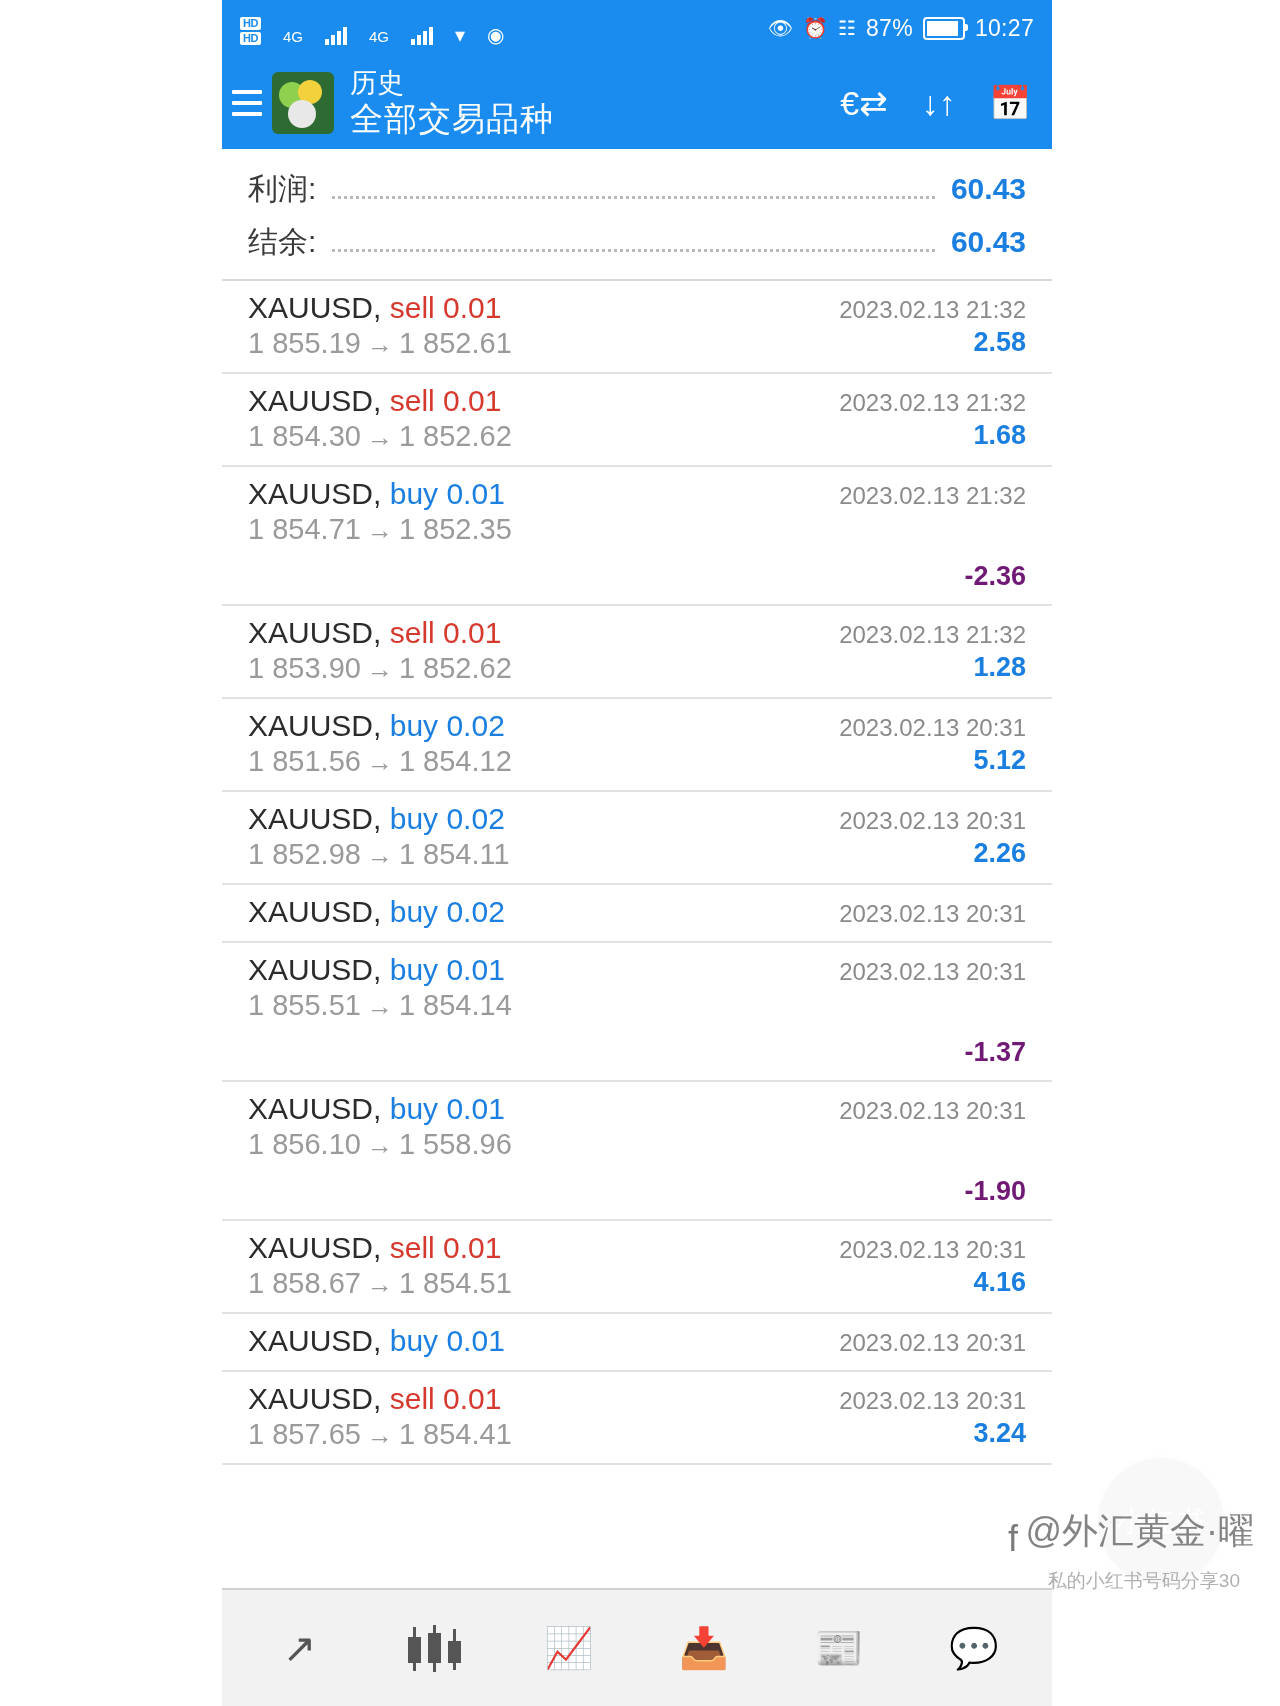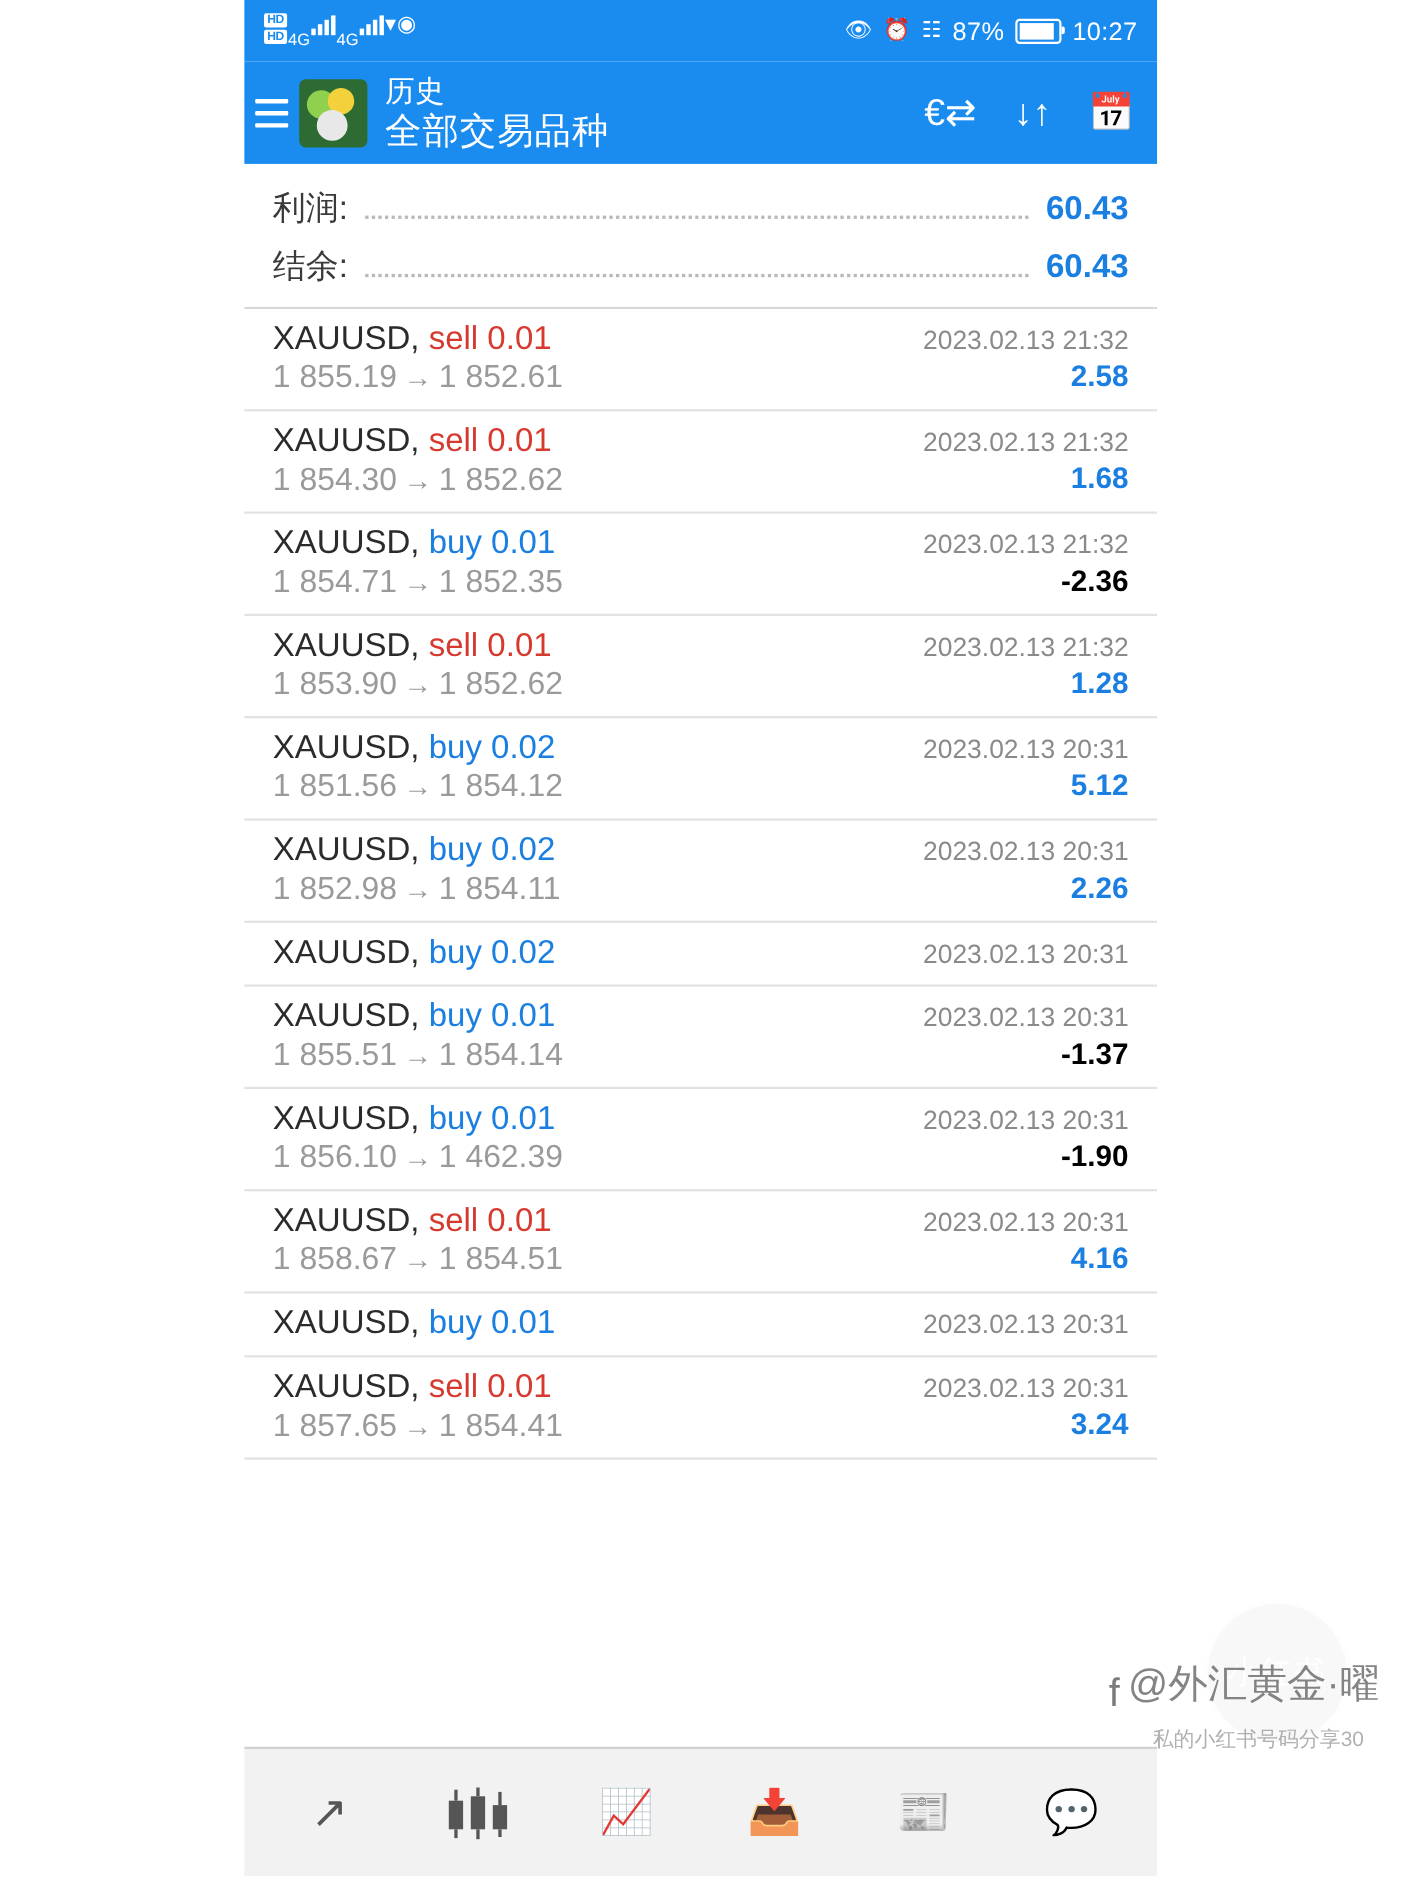--- a/index.html
+++ b/index.html
@@ -42,21 +42,21 @@
   .statusbar {
     height: 56px;
     background: #1a8cf0;
     display: flex;
     align-items: center;
     padding: 0 18px;
     color: #ffffff;
     font-size: 22px;
     box-sizing: border-box;
   }
-  .sb-left { display: flex; align-items: flex-start; gap: 1px; }
+  .sb-left { display: flex; align-items: flex-end; gap: 22px; }
   .hd-stack { display: flex; flex-direction: column; gap: 2px; }
   .hd-badge {
     background: #ffffff;
     color: #1a8cf0;
     font-size: 11px;
     font-weight: bold;
     line-height: 13px;
     padding: 0 3px;
     border-radius: 2px;
     letter-spacing: -0.5px;
@@ -197,21 +197,21 @@
     margin-top: 2px;
   }
   .deal-prices {
     font-size: 29px;
     color: #9a9a9a;
     white-space: nowrap;
   }
   .deal-prices .arrow { font-size: 26px; padding: 0 6px; }
   .deal-profit { font-size: 27px; font-weight: bold; white-space: nowrap; }
   .pos { color: #1a7fe0; }
-  .neg { color: #000000; }
+  .neg { color: #701a75; margin-top: 48px; }
 
   
   .bottomnav {
     position: absolute;
     left: 0; right: 0; bottom: 0;
     height: 118px;
     background: #f2f2f2;
     border-top: 2px solid #d0d0d0;
     display: flex;
     align-items: center;
@@ -448,21 +448,21 @@
             <div class="deal-prices"><span>1 855.51</span><span class="arrow">→</span><span>1 854.14</span></div>
             <div class="deal-profit neg">-1.37</div>
           </div>
         </div>
         <div class="deal">
           <div class="deal-top">
             <div class="deal-sym"><span>XAUUSD,</span> <span class="side-buy">buy</span> <span class="vol-buy">0.01</span></div>
             <div class="deal-time">2023.02.13 20:31</div>
           </div>
           <div class="deal-bot">
-            <div class="deal-prices"><span>1 856.10</span><span class="arrow">→</span><span>1 462.39</span></div>
+            <div class="deal-prices"><span>1 856.10</span><span class="arrow">→</span><span>1 558.96</span></div>
             <div class="deal-profit neg">-1.90</div>
           </div>
         </div>
         <div class="deal">
           <div class="deal-top">
             <div class="deal-sym"><span>XAUUSD,</span> <span class="side-sell">sell</span> <span class="vol-sell">0.01</span></div>
             <div class="deal-time">2023.02.13 20:31</div>
           </div>
           <div class="deal-bot">
             <div class="deal-prices"><span>1 858.67</span><span class="arrow">→</span><span>1 854.51</span></div>

